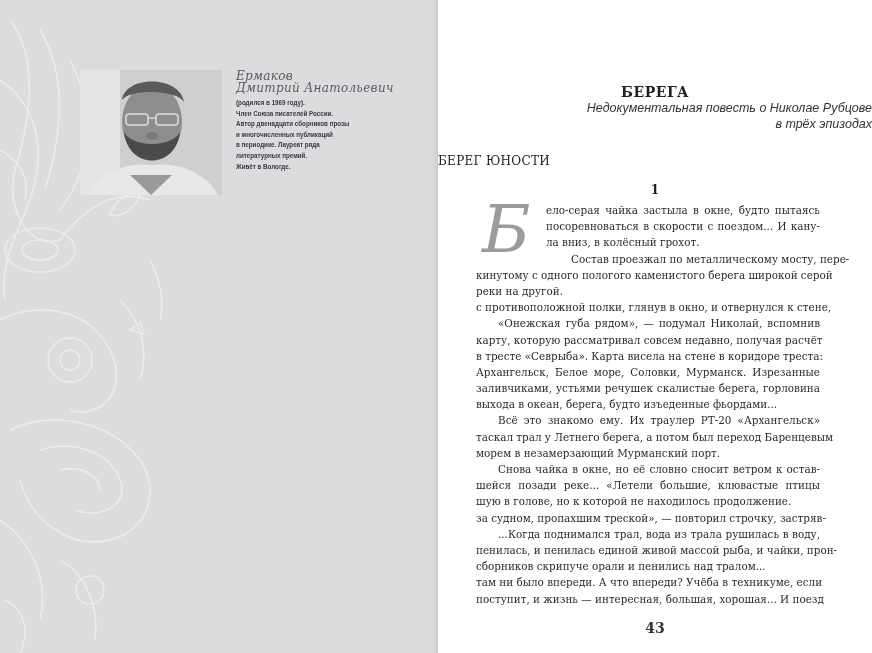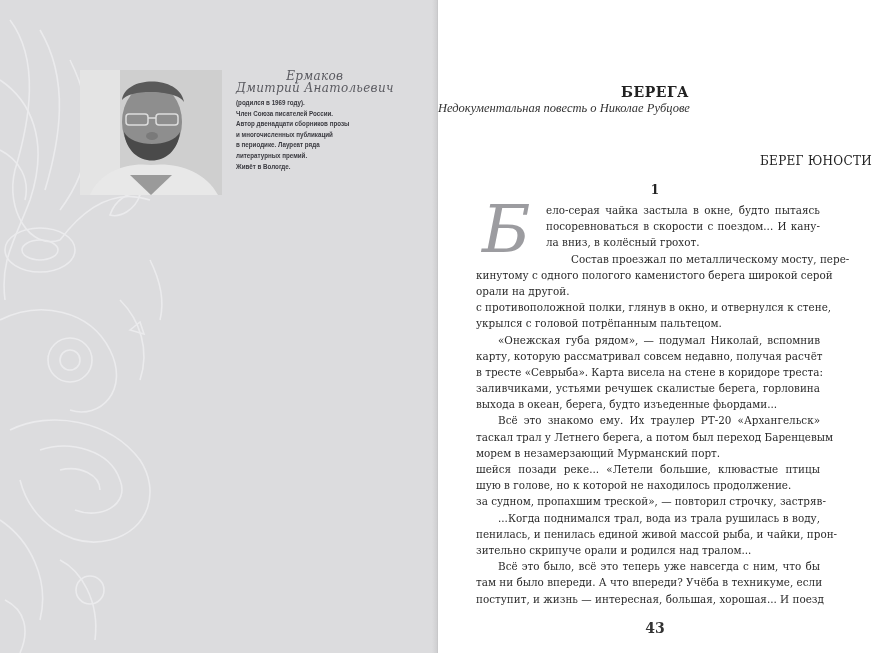--- a/index.html
+++ b/index.html
@@ -10,27 +10,27 @@
   .gutter-line { position: absolute; left: 437px; top: 0; width: 1px; height: 653px; background: #c8c8ca; }
   .right-page { position: absolute; left: 438px; top: 0; width: 434px; height: 587px; background: #ffffff; }
 
   .floral { position: absolute; left: 0; top: 0; width: 180px; height: 653px; }
 
   .portrait { position: absolute; left: 80px; top: 70px; width: 142px; height: 125px; overflow: hidden;
     background: radial-gradient(ellipse at 30% 30%, #f2f2f2 0%, #dcdcdc 40%, #bdbdbd 100%); }
   .portrait svg { display: block; }
 
   .author-name { position: absolute; left: 236px; top: 70px; font-family: "DejaVu Serif", serif; font-style: italic; color: #5a5a60; font-size: 12px; line-height: 12px; letter-spacing: 0.3px; }
-  .author-name div { white-space: nowrap; text-align: center; }
+  .author-name div { white-space: nowrap; }
   .author-bio { position: absolute; left: 236px; top: 98px; font-family: "Liberation Sans", sans-serif; font-weight: bold; color: #3a3a40; font-size: 7.6px; line-height: 10.6px; transform: scaleX(0.82); transform-origin: left top; }
   .author-bio div { white-space: nowrap; }
 
   .title { position: absolute; left: 0; width: 434px; text-align: center; top: 84px; font-family: "DejaVu Serif", serif; font-weight: bold; font-size: 14px; color: #222; letter-spacing: 0.5px; }
-  .subtitle { position: absolute; left: 0; width: 434px; text-align: left; top: 100px; font-family: Liberation Serif, serif; font-style: italic; font-size: 12.5px; line-height: 16px; color: #333; }
-  .section { position: absolute; left: 0; width: 434px; text-align: right; top: 154px; font-family: "DejaVu Serif", serif; font-size: 12px; color: #222; letter-spacing: 0.3px; }
+  .subtitle { position: absolute; left: 0; width: 434px; text-align: right; top: 100px; font-family: Liberation Sans, sans-serif; font-style: italic; font-size: 12.5px; line-height: 16px; color: #333; }
+  .section { position: absolute; left: 0; width: 434px; text-align: left; top: 154px; font-family: "DejaVu Serif", serif; font-size: 12px; color: #222; letter-spacing: 0.3px; }
   .chapter { position: absolute; left: 0; width: 434px; text-align: center; top: 183px; font-family: "DejaVu Serif", serif; font-weight: bold; font-size: 12px; color: #222; }
 
   .dropcap { position: absolute; left: 478px; top: 196px; width: 66px; height: 64px; }
   .body-text { position: absolute; left: 476px; top: 202px; width: 344px; font-family: "DejaVu Serif", serif; font-size: 10.4px; line-height: 16.2px; color: #2a2a2a; text-align: justify; }
   .line { white-space: nowrap; height: 16.2px; text-align: justify; text-align-last: justify; }
   .line.last { text-align-last: left; }
   .line.indent { padding-left: 22px; }
   .line.dc { padding-left: 70px; }
   .line.dc-indent { padding-left: 95px; }
 
@@ -102,51 +102,52 @@
 
     <div class="gutter-shadow"></div>
   </div>
 
   <div class="gutter-line"></div>
 
   <div class="right-page">
     <div class="title">БЕРЕГА</div>
     <div class="subtitle">
       <div>Недокументальная повесть о Николае Рубцове</div>
+      <div>в трёх эпизодах</div>
     </div>
     <div class="section">БЕРЕГ ЮНОСТИ</div>
     <div class="chapter">1</div>
     <div class="page-number">43</div>
   </div>
 
   <svg class="dropcap" viewBox="0 0 66 64" width="66" height="64">
     <text x="4" y="56" font-family="DejaVu Serif, serif" font-style="italic" font-size="66" fill="#9c9ca0">Б</text>
   </svg>
 
   <div class="body-text">
     <div class="line dc">ело-серая чайка застыла в окне, будто пытаясь</div>
     <div class="line dc">посоревноваться в скорости с поездом... И кану-</div>
     <div class="line dc last">ла вниз, в колёсный грохот.</div>
     <div class="line dc-indent">Состав проезжал по металлическому мосту, пере-</div>
     <div class="line">кинутому с одного пологого каменистого берега широкой серой</div>
-    <div class="line last">орали на другой.</div>
+    <div class="line last">реки на другой.</div>
     <div class="line">с противоположной полки, глянув в окно, и отвернулся к стене,</div>
-    <div class="line last">укрылся с головой потрёпанным пальтецом.</div>
     <div class="line indent">«Онежская губа рядом», — подумал Николай, вспомнив</div>
     <div class="line">карту, которую рассматривал совсем недавно, получая расчёт</div>
     <div class="line">в тресте «Севрыба». Карта висела на стене в коридоре треста:</div>
+    <div class="line">Архангельск, Белое море, Соловки, Мурманск. Изрезанные</div>
     <div class="line">заливчиками, устьями речушек скалистые берега, горловина</div>
     <div class="line last">выхода в океан, берега, будто изъеденные фьордами...</div>
     <div class="line indent">Всё это знакомо ему. Их траулер РТ-20 «Архангельск»</div>
     <div class="line">таскал трал у Летнего берега, а потом был переход Баренцевым</div>
     <div class="line last">морем в незамерзающий Мурманский порт.</div>
+    <div class="line indent">Снова чайка в окне, но её словно сносит ветром к остав-</div>
     <div class="line">шейся позади реке... «Летели большие, клювастые птицы</div>
     <div class="line last">шую в голове, но к которой не находилось продолжение.</div>
     <div class="line">за судном, пропахшим треской», — повторил строчку, застряв-</div>
     <div class="line indent">...Когда поднимался трал, вода из трала рушилась в воду,</div>
     <div class="line">пенилась, и пенилась единой живой массой рыба, и чайки, прон-</div>
-    <div class="line last">зительно скрипуче орали и родился над тралом...</div>
-    <div class="line indent">Всё это было, всё это теперь уже навсегда с ним, что бы</div>
+    <div class="line last">сборников скрипуче орали и пенились над тралом...</div>
     <div class="line">там ни было впереди. А что впереди? Учёба в техникуме, если</div>
     <div class="line">поступит, и жизнь — интересная, большая, хорошая... И поезд</div>
   </div>
 
 </div>
 
 </body></html>

